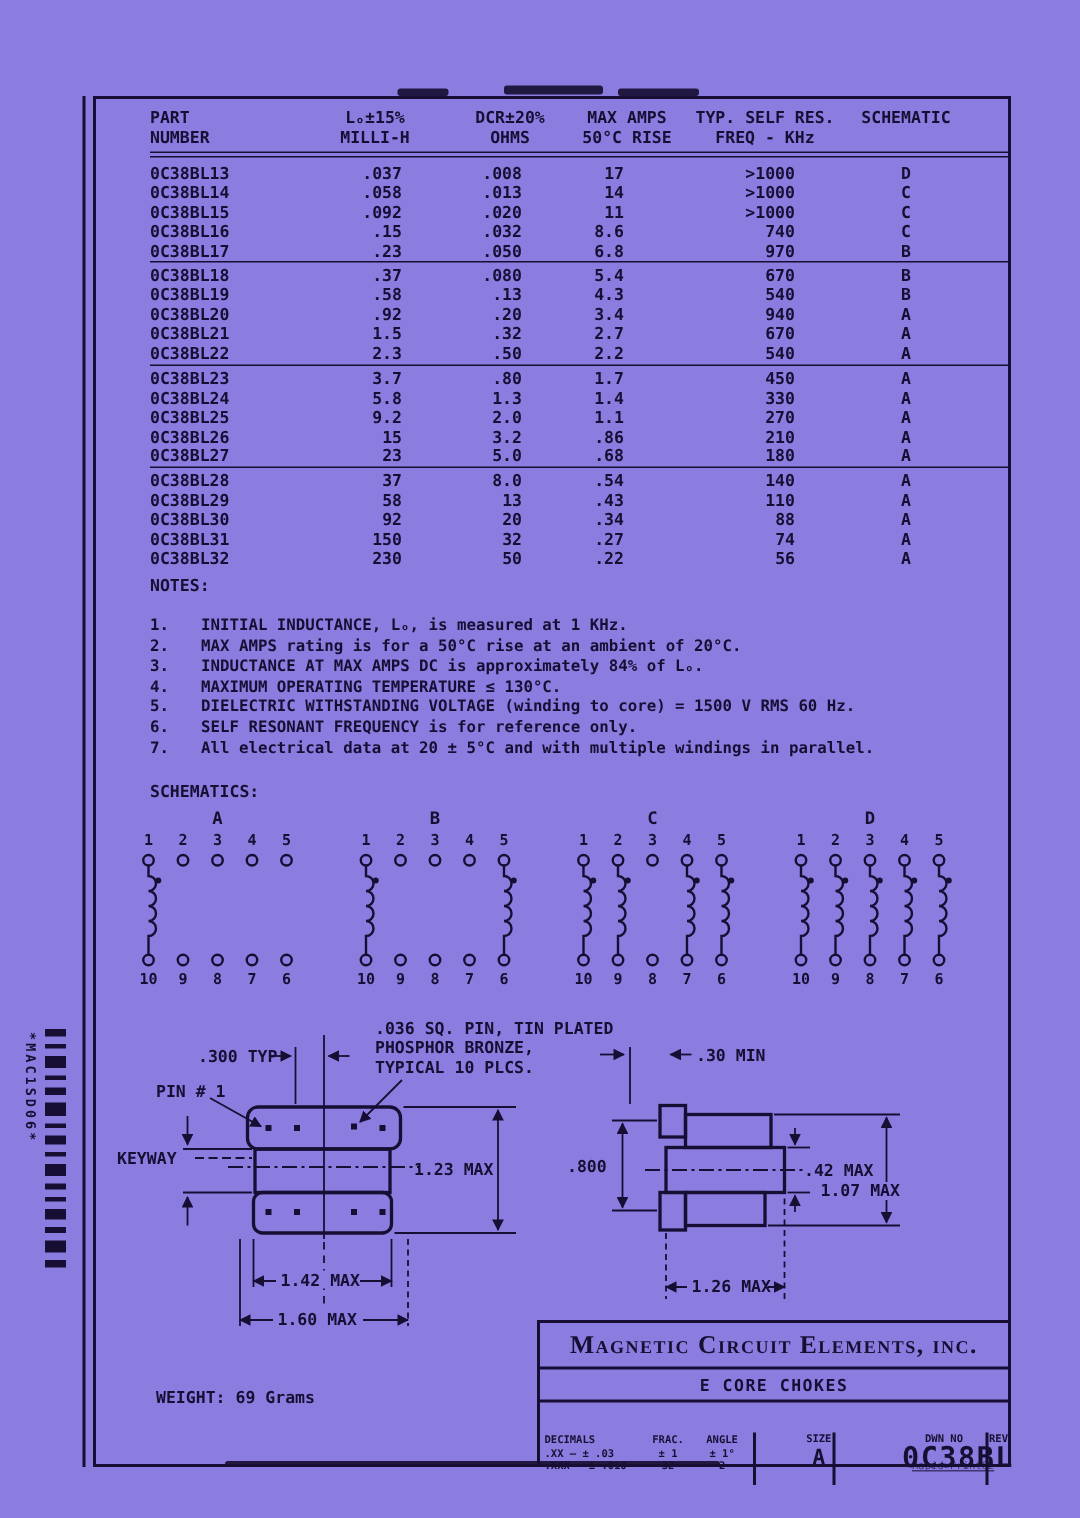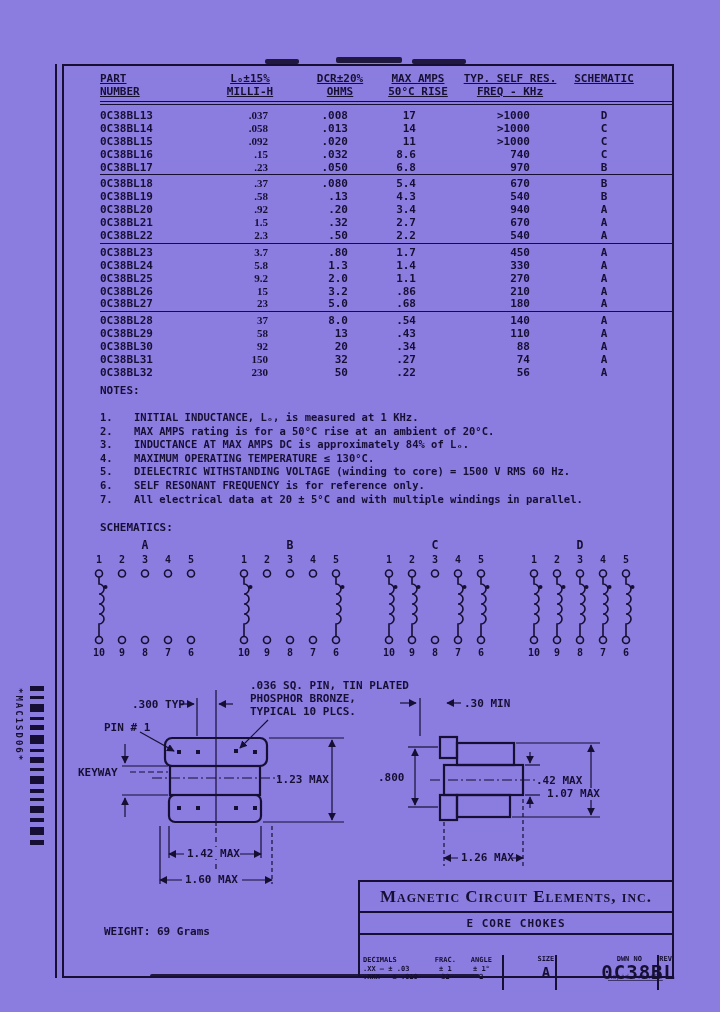--- a/index.html
+++ b/index.html
@@ -19,26 +19,26 @@
   .sm3{left:412px;top:59px;width:54px;height:5px;}
   .sm4{left:150px;top:974px;width:330px;height:4px;}
   
   .barcode{position:absolute;left:17px;top:686px;width:27px;height:162px;}
   .bc-bars{position:absolute;right:0;top:0;width:14px;}
   .bc-bars div{background:var(--ink);width:100%;margin-bottom:5px;}
   .bc-text{position:absolute;left:-3px;top:2px;writing-mode:vertical-rl;font-size:9px;letter-spacing:2px;font-weight:bold;}
   
   .parts-table{position:absolute;left:100px;top:72px;display:grid;
     grid-template-columns:104px 92px 88px 68px 116px 72px;font-size:11px;line-height:13px;}
-  .hc{white-space:pre-line;text-align:center;height:27px;text-decoration:underline;}
+  .hc{white-space:pre-line;text-align:center;height:27px;}
   .h0{text-align:left;}
   .header-rule{grid-column:1/-1;width:573px;height:4px;border-top:1.6px solid var(--ink);border-bottom:1.6px solid var(--ink);margin:2px 0 4px;}
   .cell{height:12.9px;}
   .c0{text-align:left;}
-  .c1{text-align:right;padding-right:28px;font-family:Liberation Serif, serif;}
+  .c1{text-align:right;padding-right:28px;}
   .c2{text-align:right;padding-right:36px;}
   .c3{text-align:right;padding-right:36px;}
   .c4{text-align:right;padding-right:38px;}
   .c5{text-align:center;}
   .group-rule{grid-column:1/-1;width:573px;border-bottom:1.8px solid var(--ink);margin:1px 0 2px;}
   
   .notes{position:absolute;left:100px;top:384px;width:560px;font-size:10.5px;}
   .notes-title{font-size:11px;margin-bottom:14px;}
   .note-row{display:flex;line-height:13.6px;}
   .note-num{width:34px;flex:none;}

